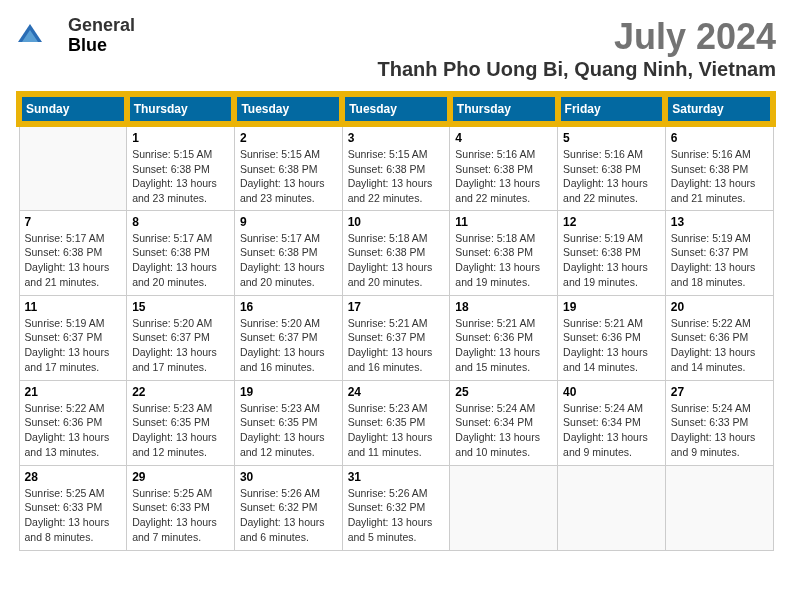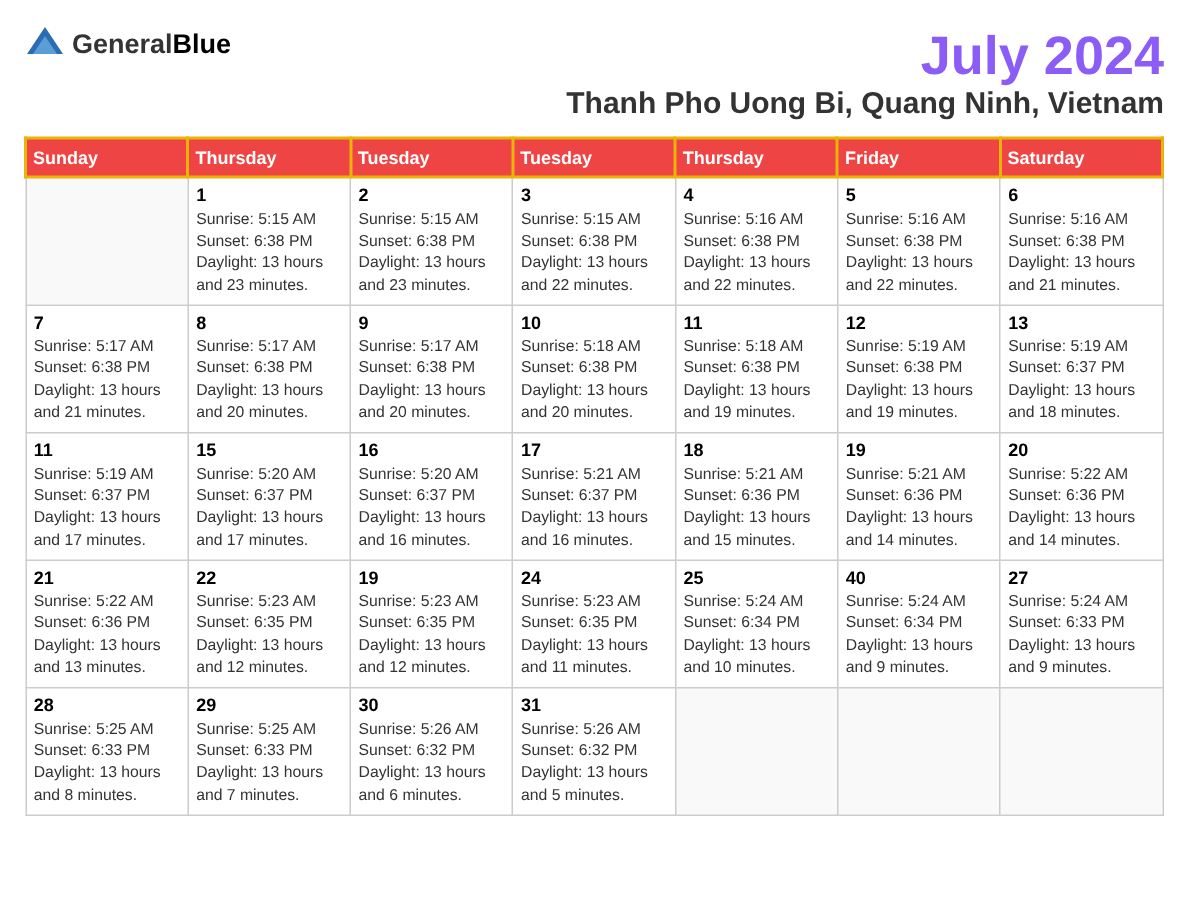--- a/index.html
+++ b/index.html
@@ -15,21 +15,23 @@
       justify-content: space-between;
       align-items: flex-start;
       margin-bottom: 10px;
     }
     .logo {
       display: flex;
       align-items: center;
     }
     .logo-text {
       display: flex;
+      flex-direction: column;
       line-height: 1.1;
+      margin-left: 20px;
     }
     .logo-general {
       font-size: 18px;
       font-weight: bold;
       color: #333;
     }
     .logo-blue {
       font-size: 18px;
       font-weight: bold;
       color: #000000;
@@ -38,40 +40,40 @@
       width: 28px;
       height: 28px;
       margin-right: 4px;
     }
     .title-block {
       text-align: right;
     }
     .month-title {
       font-size: 36px;
       font-weight: bold;
-      color: #8b5cf6;
+      color: #737373;
     }
     .location-title {
       font-size: 20px;
       font-weight: bold;
       color: #333;
     }
     .calendar {
       width: 100%;
       border-collapse: collapse;
       font-size: 11px;
     }
     .calendar th {
-      background: #ef4444;
+      background: #0369a1;
       color: #fff;
       padding: 5px 4px;
       text-align: left;
       font-size: 12px;
       font-weight: bold;
-      border: 2px solid #eab308;
+      border: 6px solid #eab308;
     }
     .calendar td {
       border: 1px solid #ccc;
       vertical-align: top;
       padding: 4px 5px;
       width: 108px;
       min-height: 80px;
       background: #fff;
     }
     .calendar td.empty {

